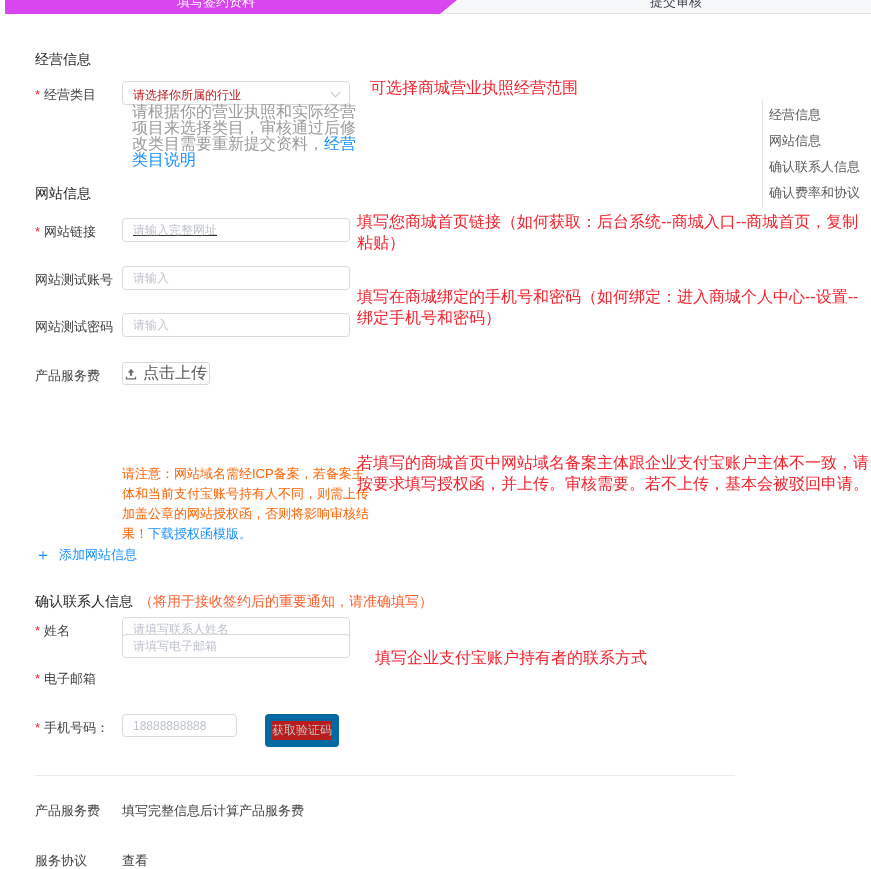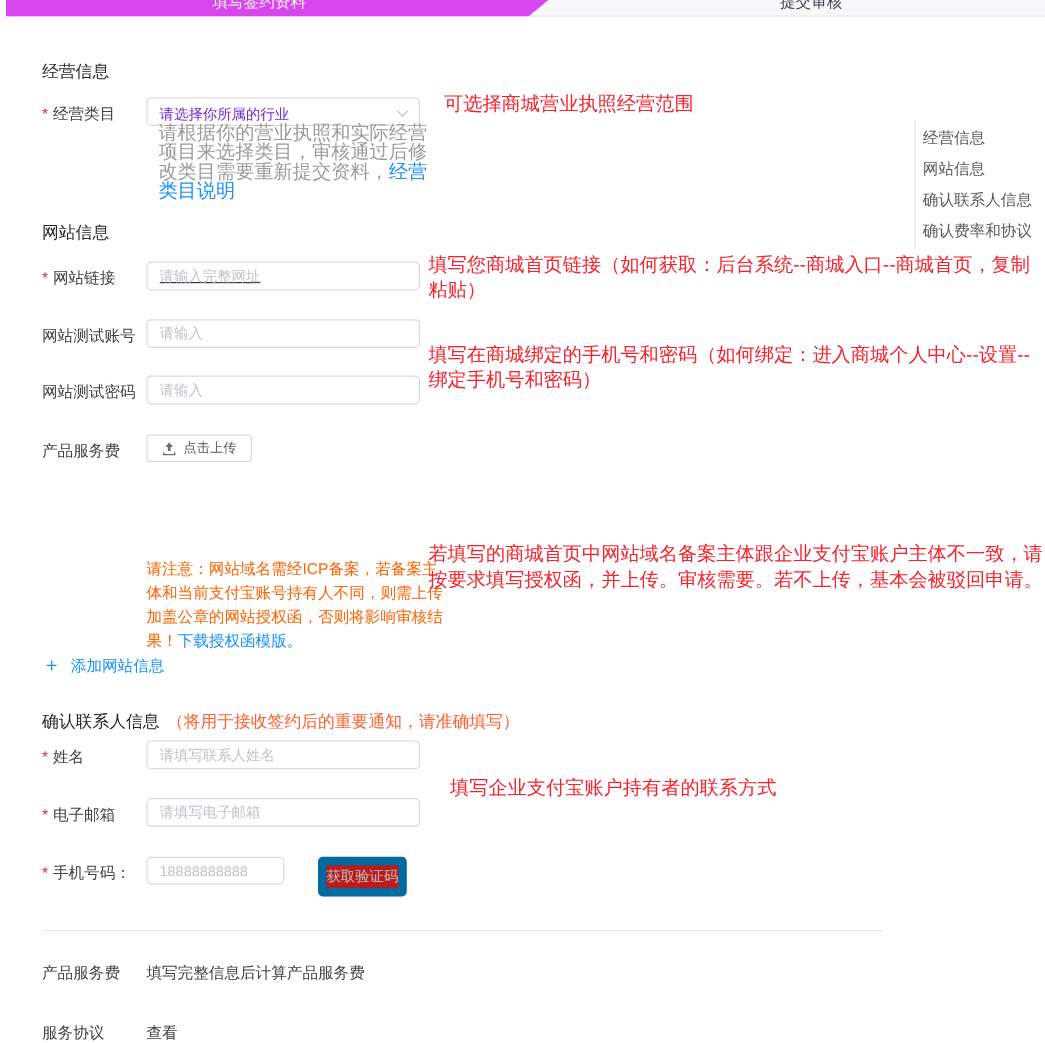--- a/index.html
+++ b/index.html
@@ -21,37 +21,37 @@
   .sec-title { position:absolute; left:35px; font-size:14px; color:#262626; white-space:nowrap; }
   .lbl { position:absolute; left:35px; font-size:13px; color:#404040; white-space:nowrap; }
   .req { color:#f5222d; margin-right:4px; font-size:13px; }
   .ctl { position:absolute; left:122px; }
   .tbox { width:228px; height:24px; border:1px solid #d9d9d9; border-radius:4px;
           padding:0 10px; font-size:12px; color:#333; background:#fff;
           font-family:inherit; outline:none; }
   .tbox::placeholder { color:#bfc3cc; }
   .select { position:absolute; left:122px; width:228px; height:24px; border:1px solid #d9d9d9;
             border-radius:4px; background:#fff; cursor:pointer; }
-  .select .ph { position:absolute; left:10px; top:5px; font-size:12px; color:#6d28d9; }
+  .select .ph { position:absolute; left:10px; top:5px; font-size:12px; color:#b91c1c; }
   .chev { position:absolute; right:10px; top:7px; width:7px; height:7px;
           border-right:1px solid #c2c6ce; border-bottom:1px solid #c2c6ce;
           transform:rotate(45deg); }
   .help { position:absolute; left:132px; width:233px; font-size:16px; line-height:16px; color:#9b9b9b; }
   .blue-link { color:#1890ff; text-decoration:none; cursor:pointer; }
   .annotation { position:absolute; color:#f5222d; font-size:16px; line-height:21px; width:515px; }
 
   
   .anchor-nav { position:absolute; left:762px; top:100px; border-left:1px solid #e3e3e3; padding:2px 0 2px 6px; }
   .anchor-nav .item { font-size:13px; color:#595959; line-height:26px; white-space:nowrap; cursor:pointer; }
 
   
   .upload-btn { position:absolute; left:122px; top:362px; width:88px; height:23px;
                 border:1px solid #d9d9d9; border-radius:3px; background:#fff; cursor:pointer;
                 display:flex; align-items:center; justify-content:center; gap:6px;
-                font-size:11px; color:#595959; font-family:inherit; }
+                font-size:16px; color:#595959; font-family:inherit; }
   .thumb { position:absolute; left:121px; top:388px; width:76px; height:74px;
            border:1px solid #e8e8e8; background:#fcfcfc; cursor:pointer; }
   .thumb .pg { position:absolute; top:6px; width:28px; height:44px; background:#fff; border:1px solid #ececec; }
   .thumb .pg.p1 { left:7px; } .thumb .pg.p2 { left:40px; }
   .thumb .pg .lines { position:absolute; left:3px; right:3px; top:8px; bottom:3px;
       background:repeating-linear-gradient(180deg,#f0a9a9 0 2px,transparent 2px 5px,#d8d8d8 5px 6px,transparent 6px 9px); }
   .thumb .pg .hd { position:absolute; left:3px; top:3px; width:10px; height:2px; background:#bfbfbf; }
   .sample-badge { position:absolute; left:0; right:0; bottom:0; height:23px;
                   background:rgba(118,118,118,.85); color:#fff; font-size:14px;
                   text-align:center; line-height:23px; }
@@ -146,21 +146,21 @@
 
   <div class="lbl" style="top:622px;">
     <span class="req">*</span><span>姓名</span>
   </div>
   <input class="tbox ctl" style="top: 617px;" placeholder="请填写联系人姓名">
   <div class="annotation" style="left:375px; top:647px;">填写企业支付宝账户持有者的联系方式</div>
 
   <div class="lbl" style="top:670px;">
     <span class="req">*</span><span>电子邮箱</span>
   </div>
-  <input class="tbox ctl" style="top: 665px; padding-left: 10px;" placeholder="请填写电子邮箱">
+  <input class="tbox ctl" style="top: 634px; padding-left: 10px;" placeholder="请填写电子邮箱">
 
   <div class="lbl" style="top:719px;">
     <span class="req">*</span><span>手机号码：</span>
   </div>
   <input class="tbox ctl" style="top: 714px; width: 115px; height: 23px;" placeholder="18888888888">
   <button class="sms-btn">获取验证码</button>
 
   <div class="divider"></div>
 
   <div class="lbl" style="top:802px;">产品服务费</div>

